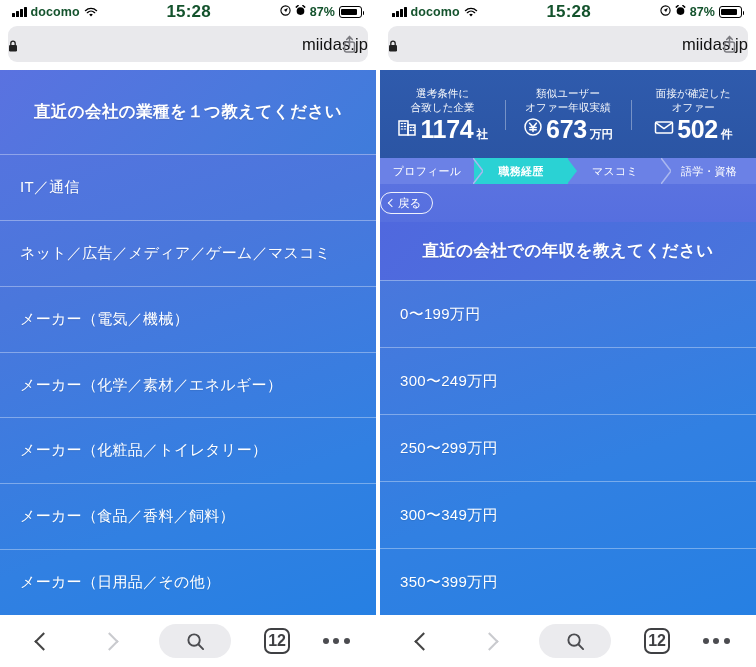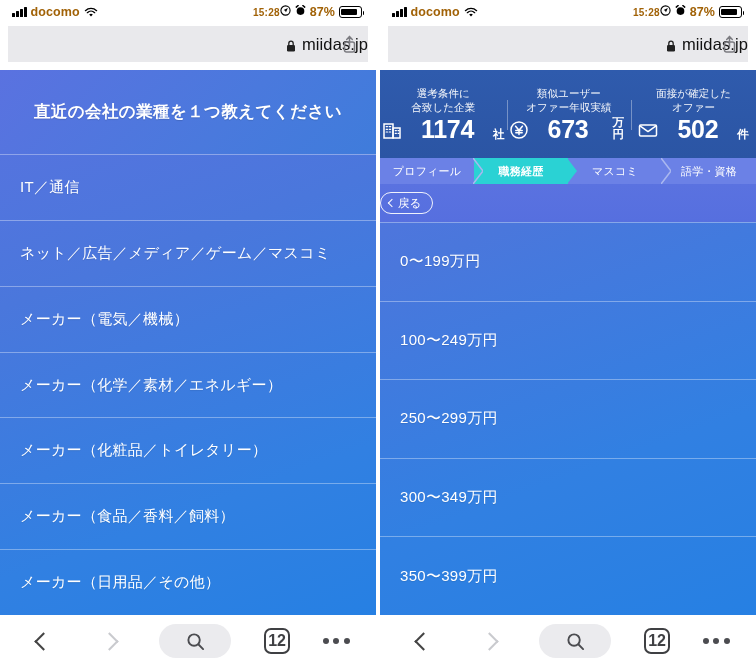--- a/index.html
+++ b/index.html
@@ -9,42 +9,42 @@
     background:#ffffff;
     overflow:hidden;
   }
   .screens { display:flex; width:756px; height:667px; }
   .phone { width:376px; height:667px; position:relative; display:flex; flex-direction:column; background:#fff; }
   .phone.right { margin-left:4px; }
 
   
   .statusbar {
     height:24px; flex:0 0 24px; display:flex; align-items:center;
-    padding:0 14px 0 12px; background:#fff; color:#a16207;
+    padding:0 14px 0 12px; background:#fff; color:#14532d;
     font-size:12.5px; font-weight:bold; letter-spacing:.1px;
   }
   .sb-left { display:flex; align-items:center; gap:4px; }
-  .sb-center { flex:1; text-align:right; font-size:10px; font-weight:bold; letter-spacing:.2px; }
+  .sb-center { flex:1; text-align:center; font-size:17px; font-weight:bold; letter-spacing:.2px; }
   .sb-right { display:flex; align-items:center; gap:4px; }
   .bars { display:flex; align-items:flex-end; gap:1.5px; height:10px; }
   .bars i { display:block; width:2.5px; background:#000; border-radius:.5px; }
   .bars i:nth-child(1){height:4px;} .bars i:nth-child(2){height:6px;}
   .bars i:nth-child(3){height:8px;} .bars i:nth-child(4){height:10px;}
   .carrier { font-size:12.5px; font-weight:bold; }
   .wifi { width:14px; height:11px; position:relative; }
   .batt { width:23px; height:11.5px; border:1.4px solid #000; border-radius:3px; position:relative; display:flex; align-items:center; padding:1.3px; }
   .batt::after { content:""; position:absolute; right:-3.4px; top:3.4px; width:1.8px; height:4.5px; background:#000; border-radius:0 1px 1px 0; }
   .batt b { display:block; height:100%; background:#000; border-radius:1px; }
   .pct { font-size:12.5px; font-weight:bold; }
 
   
   .urlbar-wrap { flex:0 0 46px; background:#fff; display:flex; align-items:center; padding:0 8px 6px; }
   .urlbar {
-    flex:1; height:36px; background:#e9e9ec; border-radius:0;
-    display:flex; align-items:center; justify-content:flex-end; position:relative;
+    flex:1; height:36px; background:#e9e9ec; border-radius:9px;
+    display:flex; align-items:center; justify-content:space-between; position:relative;
   }
   .urlbar .lock { width:10px; height:12px; position:relative; margin-right:6px; }
   .urlbar .host { font-size:16.5px; color:#111; letter-spacing:.1px; }
   .urlbar .share { position:absolute; right:11px; top:50%; transform:translateY(-50%); width:15px; height:18px; }
 
   
   .page { flex:1; overflow:hidden; position:relative; display:flex; flex-direction:column; }
 
   
   .q-head {
@@ -66,21 +66,21 @@
     flex:0 0 88px; background:linear-gradient(180deg,#2f5bad 0%,#2b55a4 100%);
     display:flex; align-items:center; color:#fff; position:relative;
   }
   .stat { flex:1; text-align:center; position:relative; padding:0 2px; }
   .stat + .stat::before {
     content:""; position:absolute; left:0; top:14px; bottom:12px; width:1px;
     background:rgba(255,255,255,.35);
   }
   .stat .cap { font-size:10.5px; line-height:1.35; letter-spacing:.1px; opacity:.97; }
   .stat .val {
-    margin-top:3px; display:flex; align-items:center; justify-content:center; gap:19px;
+    margin-top:3px; display:flex; justify-content:center; gap:3px;
     line-height:1;
   }
   .stat .num { font-size:25px; font-weight:bold; letter-spacing:-.3px; }
   .stat .unit { font-size:11.5px; font-weight:bold; align-self:flex-end; margin-bottom:2px; }
   .sicon { width:20px; height:20px; flex:0 0 20px; }
 
   
   .steps { flex:0 0 26px; display:flex; background:#6b81e6; position:relative; }
   .step {
     flex:1; position:relative; display:flex; align-items:center; justify-content:center;
@@ -356,24 +356,25 @@
         </div>
       </div>
 
       <div class="backrow">
         <div class="backbtn">
           <span class="c"></span>
           <span>戻る</span>
         </div>
       </div>
 
+      <div class="q-head" style="flex:0 0 58px;background:linear-gradient(135deg,#5068de,#4775dc);">直近の会社での年収を教えてください</div>
 
       <div class="opt-list">
         <div class="opt">0〜199万円</div>
-        <div class="opt">100〜249万円</div>
+        <div class="opt">300〜249万円</div>
         <div class="opt">250〜299万円</div>
         <div class="opt">300〜349万円</div>
         <div class="opt">350〜399万円</div>
       </div>
     </div>
 
     <div class="toolbar">
       <div class="tb chev-btn back">
           <span class="g"></span>
         </div>

